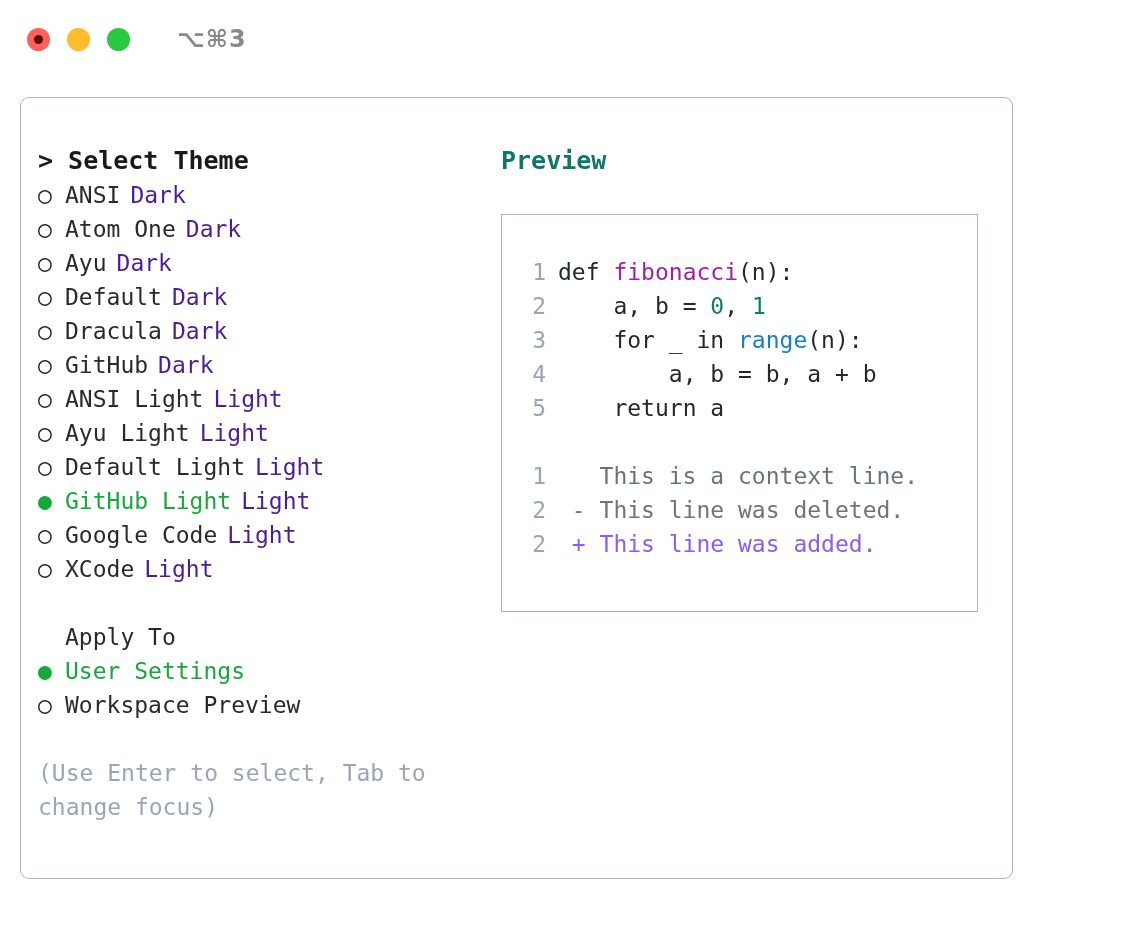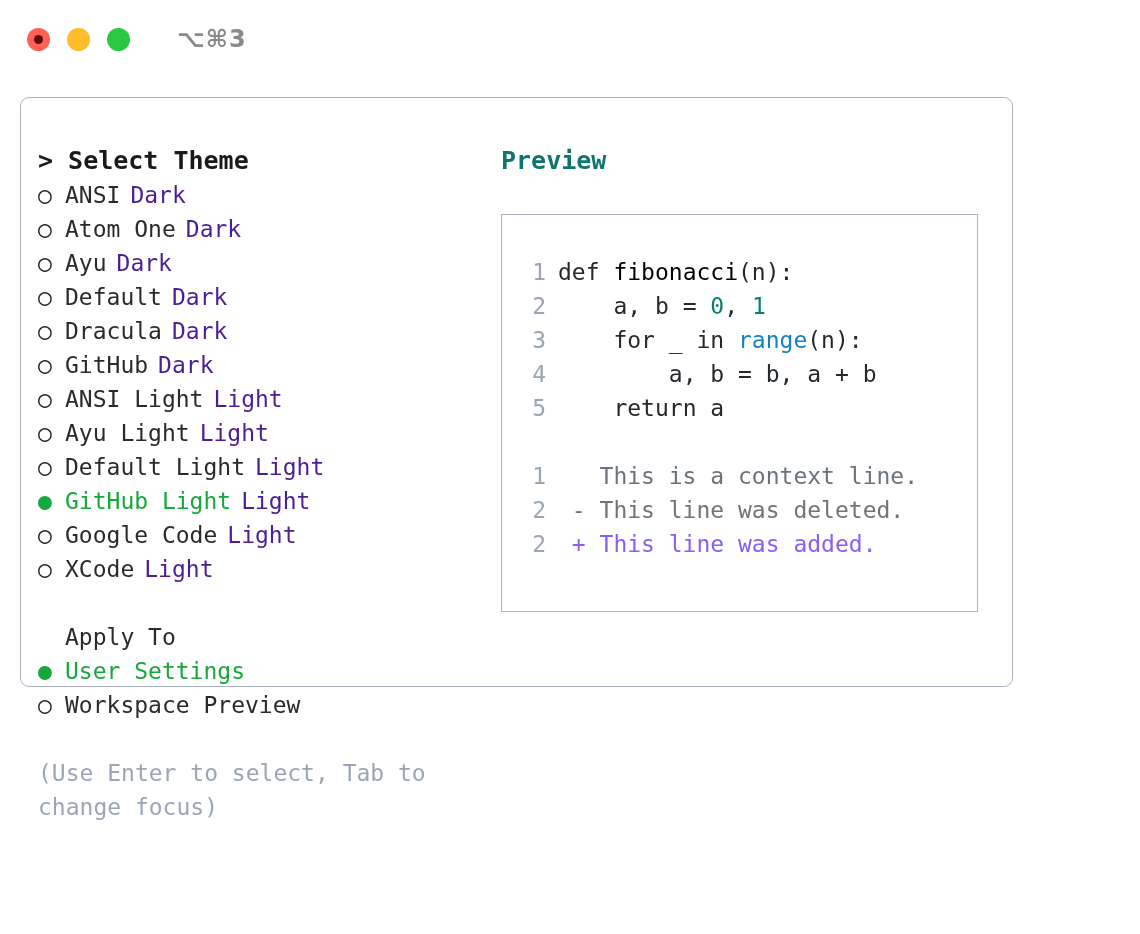--- a/index.html
+++ b/index.html
@@ -63,21 +63,21 @@
     color: #8a8a8a;
     letter-spacing: 1px;
   }
 
   
   .panel {
     position: absolute;
     left: 20px;
     top: 97px;
     width: 993px;
-    height: 590px;
+    height: 782px;
     border: 1.5px solid #aab4c2;
     border-radius: 9px;
     box-sizing: border-box;
     background: #ffffff;
   }
   .columns {
     display: flex;
     padding: 46px 0 0 0;
   }
   .col-left {
@@ -161,21 +161,21 @@
     white-space: pre;
     color: #24292e;
   }
   .ln {
     display: inline-block;
     width: 26px;
     text-align: right;
     color: #9aa5b5;
     margin-right: 12px;
   }
-  .tok-fn   { color: #000000; }
+  .tok-fn   { color: #a21caf; }
   .tok-num  { color: #0e7c70; }
   .tok-call { color: #1581c4; }
   .diff-gap { height: 34px; }
   .diff-context { color: #6a737d; }
   .diff-del     { color: #737373; }
   .diff-add     { color: #8b5cf6; }
 </style>
 </head>
 <body>
 

